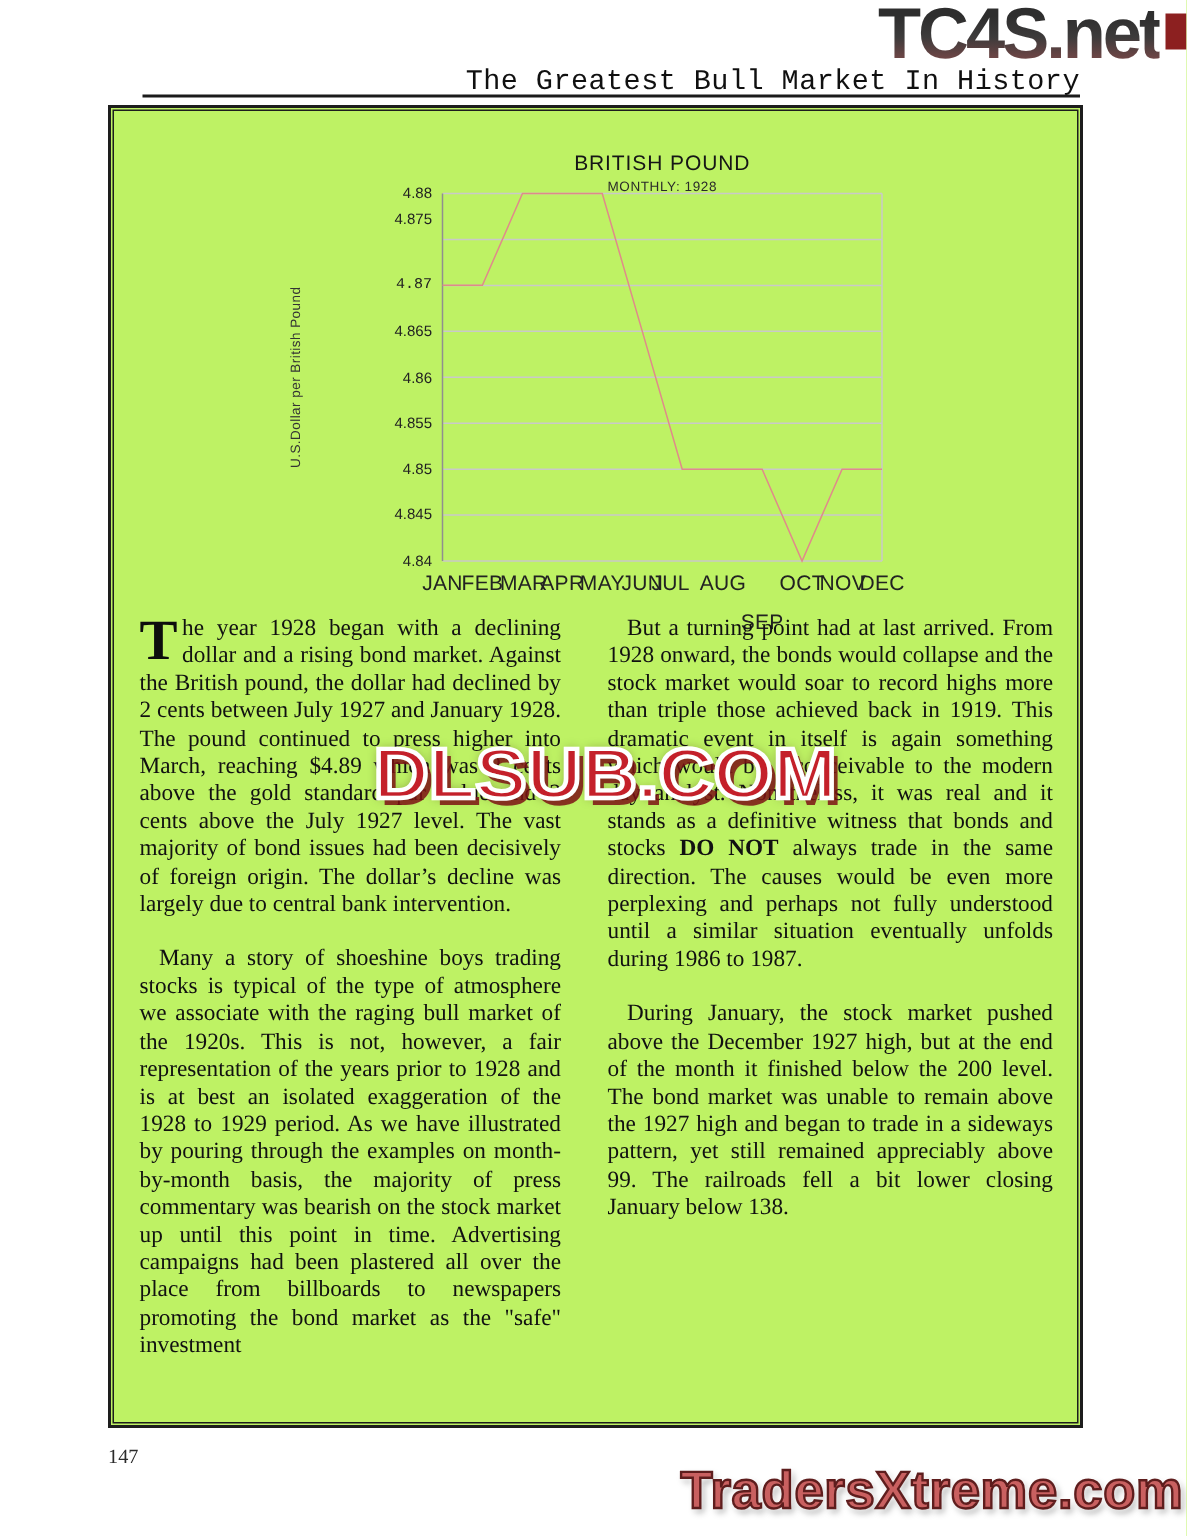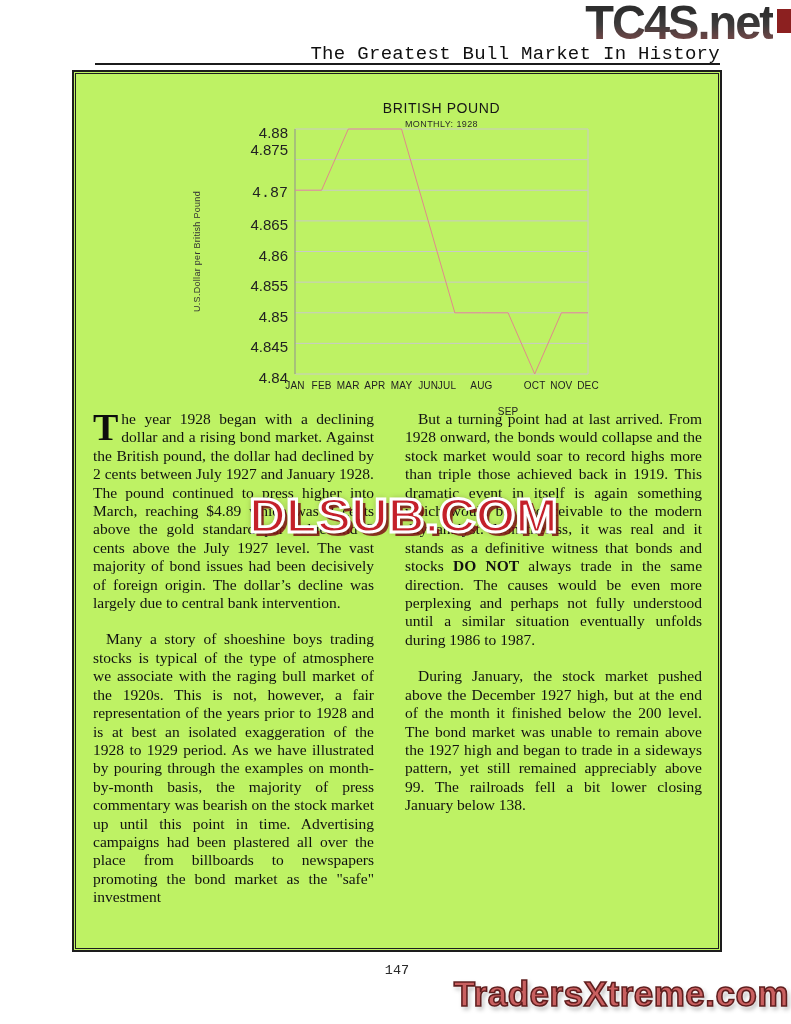--- a/index.html
+++ b/index.html
@@ -44,25 +44,25 @@
   #y-axis-label{
     position:absolute;left:116px;top:57px;height:245px;width:14px;
     display:flex;align-items:center;justify-content:center;
     writing-mode:vertical-rl;transform:rotate(180deg);
     font-size:9px;color:#333;letter-spacing:0.3px;white-space:nowrap;
   }
   #plot-area{position:absolute;left:221px;top:57px;width:293px;height:245px;}
   #plot-svg{position:absolute;left:0;top:0;overflow:visible;}
   .y-tick{
     position:absolute;left:-62px;width:55px;text-align:right;
-    font-size:15px;color:#222;
+    font-size:10px;color:#222;
   }
   .x-tick{
     position:absolute;top:251px;width:30px;text-align:center;
-    font-size:10px;color:#222;letter-spacing:0.2px;
+    font-size:14px;color:#222;letter-spacing:0.2px;
   }
   
   .col{
     position:absolute;top:338px;text-align:justify;
     font-size:15.5px;line-height:18.4px;color:#111;
   }
   #left-col{left:19px;width:281px;}
   #right-col{left:331px;width:297px;}
   .col p{margin:0 0 18px 0;}
   .col p.indent{text-indent:13px;}
@@ -74,22 +74,22 @@
   #watermark{
     position:absolute;left:249px;top:488px;
     font-family:"Liberation Sans",sans-serif;font-weight:bold;font-size:50px;
     letter-spacing:0;color:#c4202a;
     -webkit-text-stroke:3px #ffffff;
     text-shadow:4px 5px 0 rgba(125,18,20,0.85),0 0 7px rgba(40,0,0,0.35);
     transform:scale(1.02,0.95);transform-origin:left top;white-space:nowrap;
   }
   
   #page-number{
-    position:absolute;left:72px;width:650px;top:963px;text-align:center;
-    font-family:Liberation Mono, monospace;font-size:13.5px;color:#2b2b2b;
+    position:absolute;left:72px;width:650px;top:963px;
+    font-family:Liberation Serif, serif;font-size:13.5px;color:#2b2b2b;
   }
   #site-stamp{
     position:absolute;right:2px;top:974px;
     font-family:"Liberation Sans",sans-serif;font-weight:bold;font-size:35px;
     letter-spacing:0.5px;color:#c96060;
     -webkit-text-stroke:1.6px #5e1d1d;
     text-shadow:0 0 4px #fff,0 0 5px #fff,2px 3px 5px rgba(0,0,0,0.4);
     white-space:nowrap;
   }
 </style>

